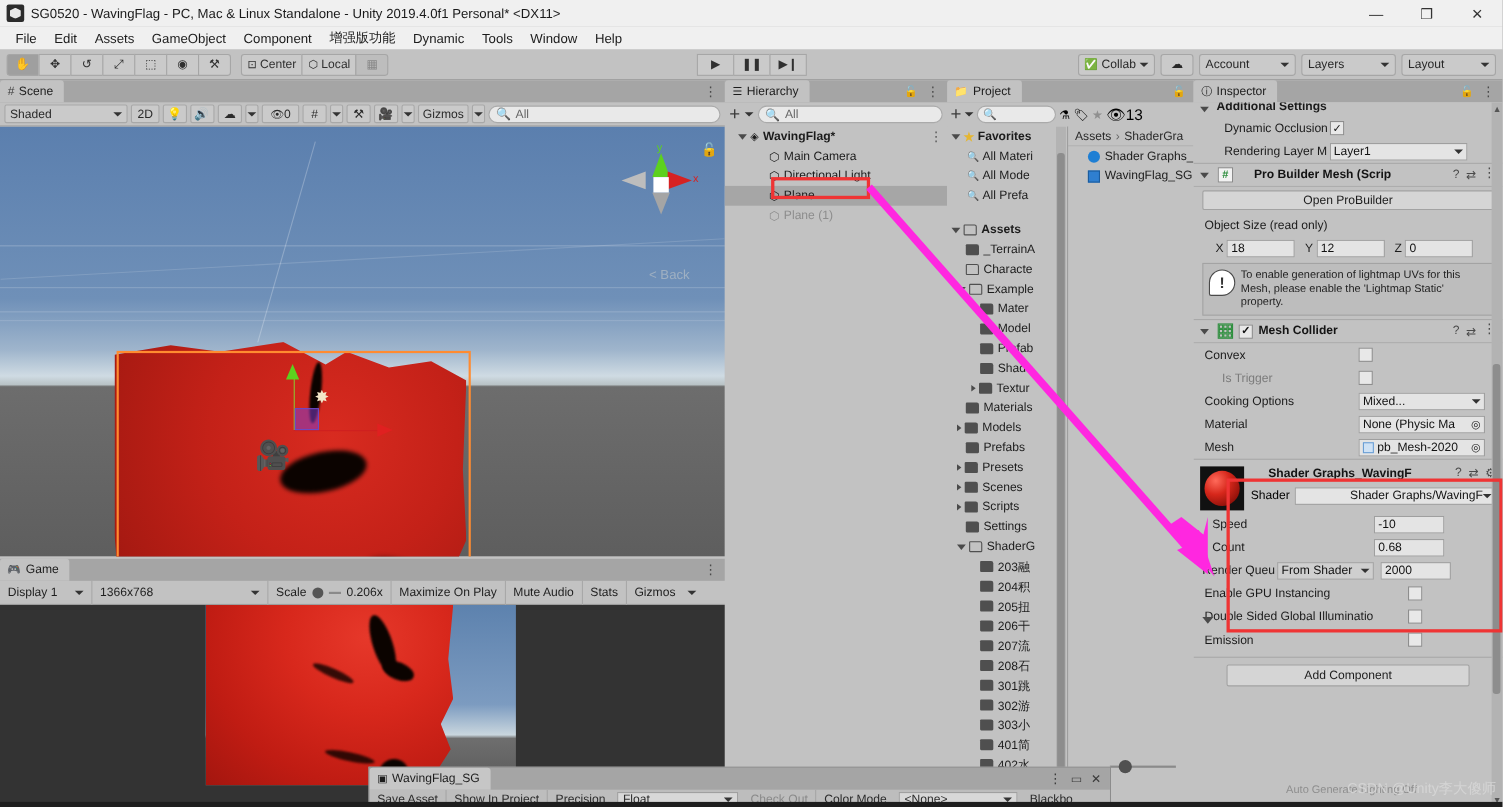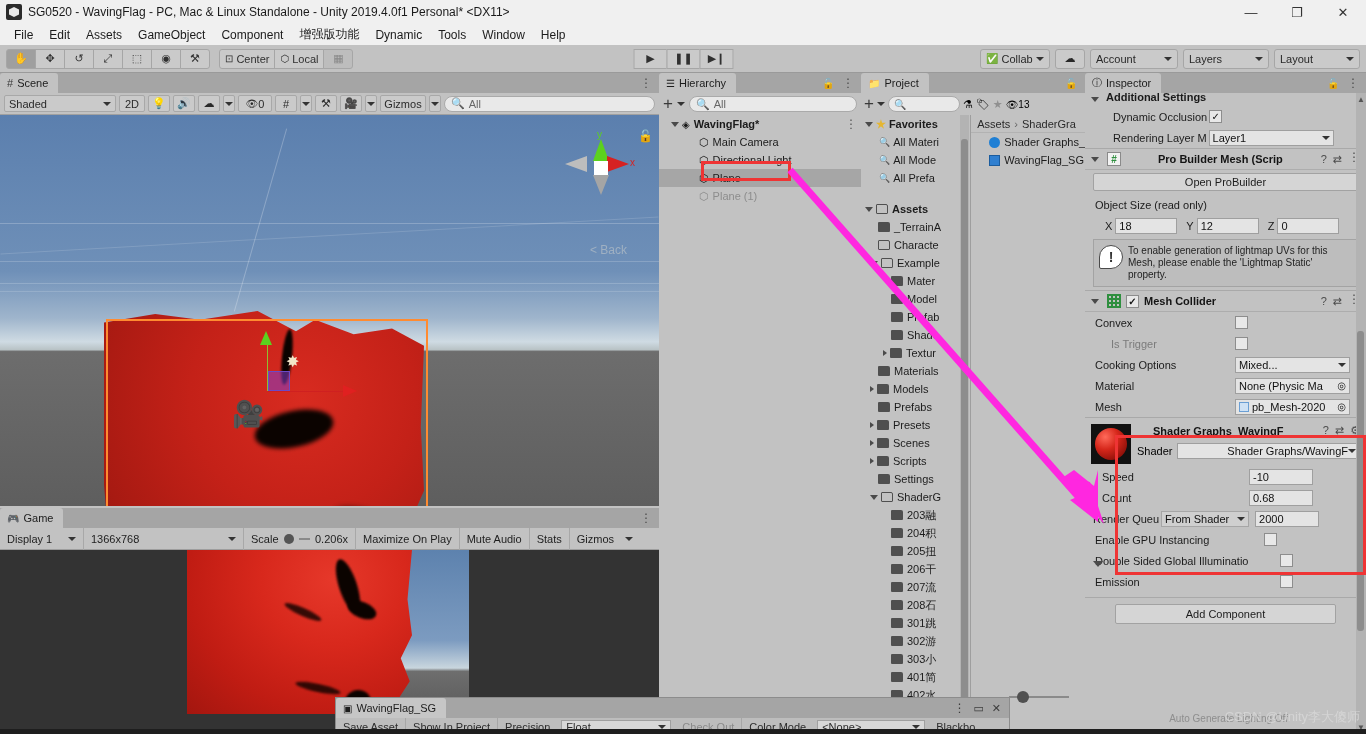--- a/index.html
+++ b/index.html
@@ -504,21 +504,21 @@
     </div>
     <div class="p-toolbar">
       <span style="font-size:17px;color:#3a3a3a;line-height:14px">+</span>
       <span class="caret-d"></span>
       <div class="p-search">
         <span>🔍</span>
       </div>
       <span style="font-size:11px">⚗</span>
       <span style="font-size:11px">🏷</span>
       <span style="font-size:11px;color:#909090">★</span>
-      <span style="font-size:10px">👁<span>13</span></span>
+      <span style="font-size:14px">👁<span>13</span></span>
     </div>
     <div class="p-body">
       <div class="p-tree">
         <div class="p-row bold" style="padding-left:4px">
           <span class="tri down"></span>
           <span style="color:#e5b631;margin-right:3px">★</span>
           <span>Favorites</span>
         </div>
         <div class="p-row" style="padding-left:18px">
           <span style="margin-right:3px;font-size:9px">🔍</span>
@@ -713,21 +713,21 @@
         <span class="i-label">Rendering Layer M</span>
         <span class="i-field" style="width:125px;margin-left:2px;justify-content:space-between">
           <span>Layer1</span>
           <span class="caret-d"></span>
         </span>
       </div>
 
       <div class="i-header">
         <span class="tri down"></span>
         <span class="hash-ic">#</span>
-        <span style="margin-left:32px">Pro Builder Mesh (Scrip</span>
+        <span style="margin-left:14px">Pro Builder Mesh (Scrip</span>
         <span class="hicons">
           <span>?</span>
           <span>⇄</span>
           <span class="dots3">⋮</span>
         </span>
       </div>
       <div class="btn-wide">Open ProBuilder</div>
       <div class="i-row">
         <span class="i-label">Object Size (read only)</span>
       </div>
@@ -833,21 +833,21 @@
 
       <div class="i-row" style="padding-left:8px;gap:2px">
         <span class="i-label">Render Queu</span>
         <span class="i-field" style="width:88px;justify-content:space-between;background:#cfcfcf;border-color:#a6a6a6">
           <span>From Shader</span>
           <span class="caret-d"></span>
         </span>
         <span class="i-field" style="width:64px;margin-left:4px">2000</span>
       </div>
       <div class="i-row">
-        <span class="i-label" style="width:169px">Enable GPU Instancing</span>
+        <span class="i-label" style="width:185px">Enable GPU Instancing</span>
         <span class="chk"></span>
       </div>
       <div class="i-row">
         <span class="i-label" style="width:185px">Double Sided Global Illuminatio</span>
         <span class="chk"></span>
       </div>
       <div class="i-row">
         <span class="i-label" style="width:185px">Emission</span>
         <span class="chk"></span>
       </div>

